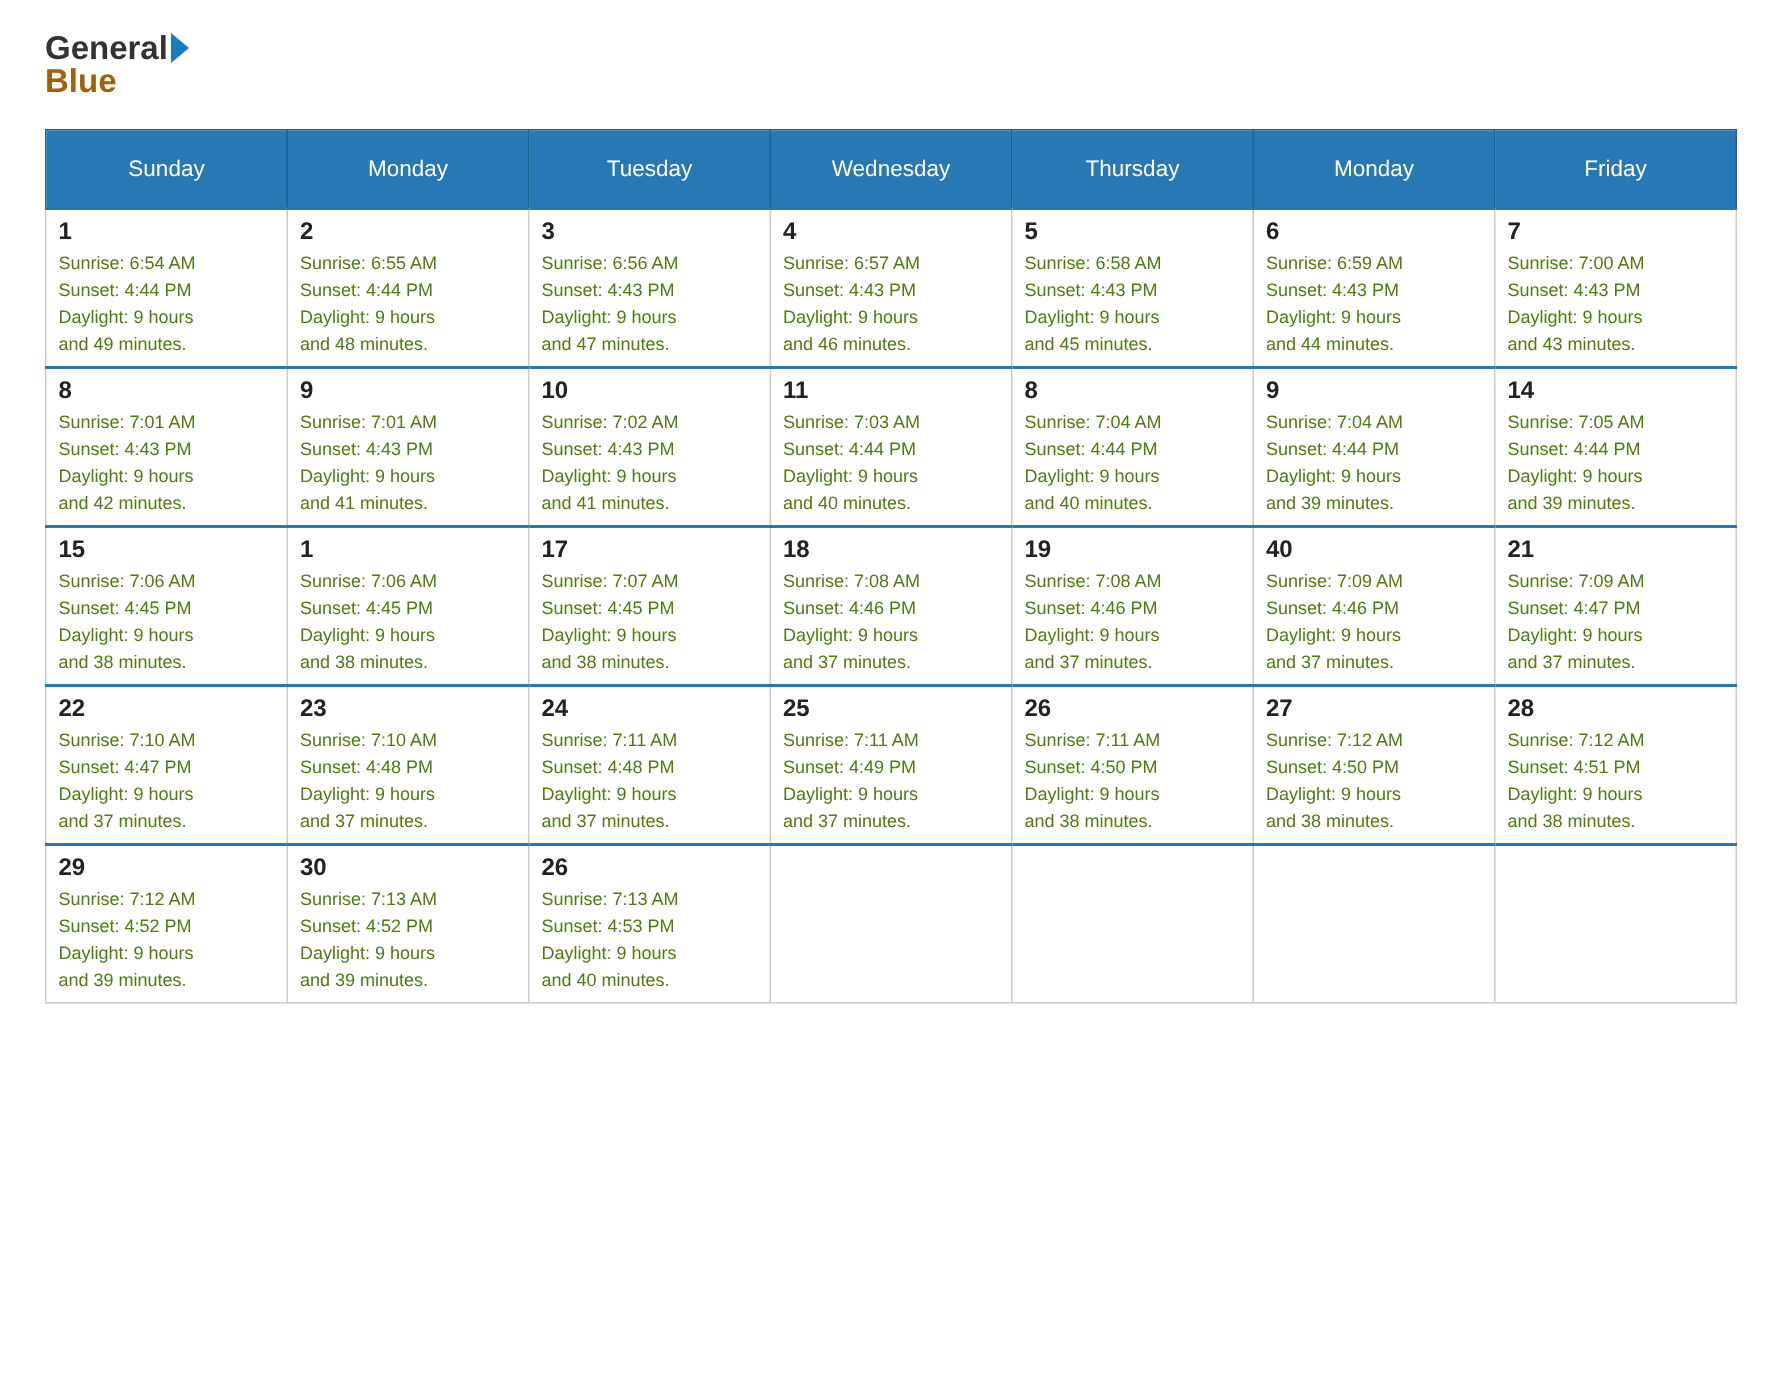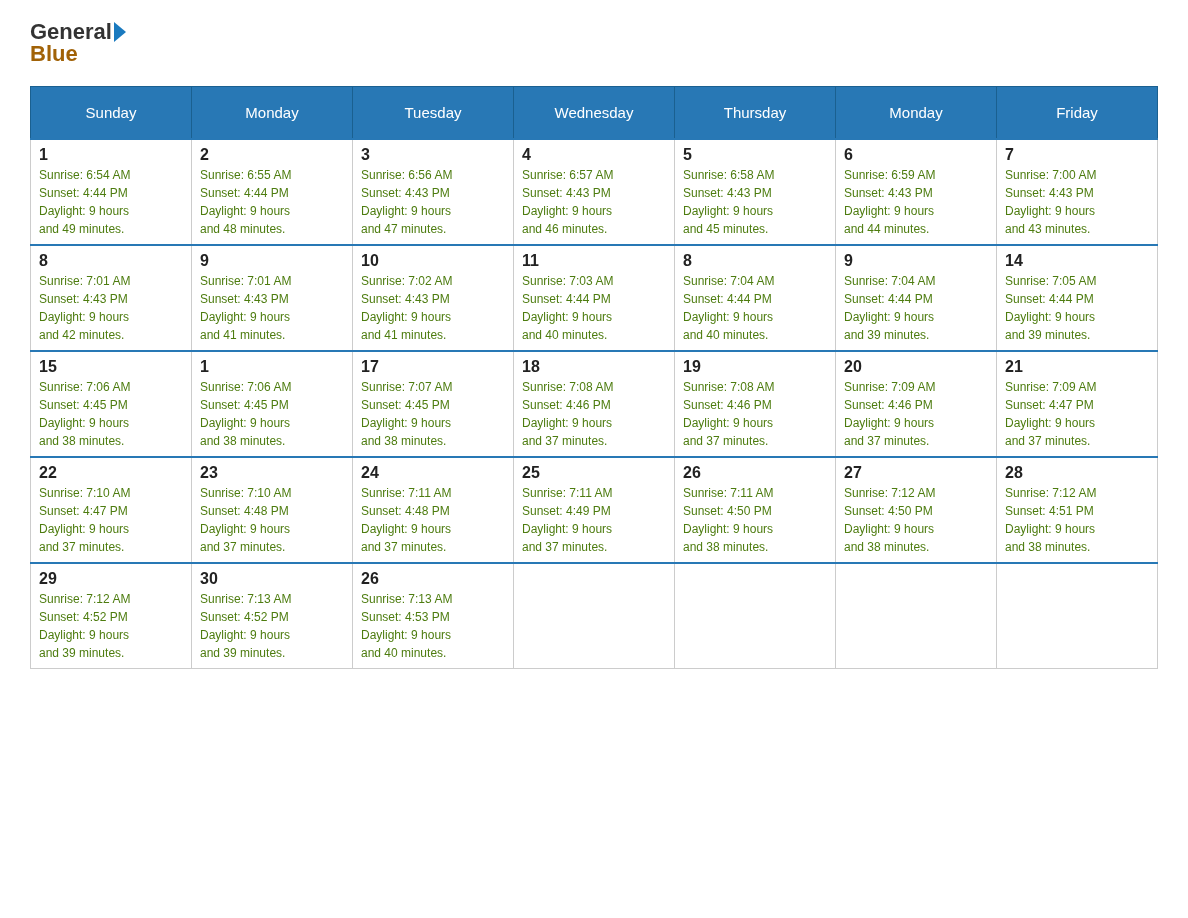--- a/index.html
+++ b/index.html
@@ -299,21 +299,21 @@
         <td>
           <span class="day-num">19</span>
           <div class="day-info">
             Sunrise: 7:08 AM<br>
             Sunset: 4:46 PM<br>
             Daylight: 9 hours<br>
             and 37 minutes.
           </div>
         </td>
         <td>
-          <span class="day-num">20</span>
+          <span class="day-num">40</span>
           <div class="day-info">
             Sunrise: 7:09 AM<br>
             Sunset: 4:46 PM<br>
             Daylight: 9 hours<br>
             and 37 minutes.
           </div>
         </td>
         <td>
           <span class="day-num">21</span>
           <div class="day-info">

